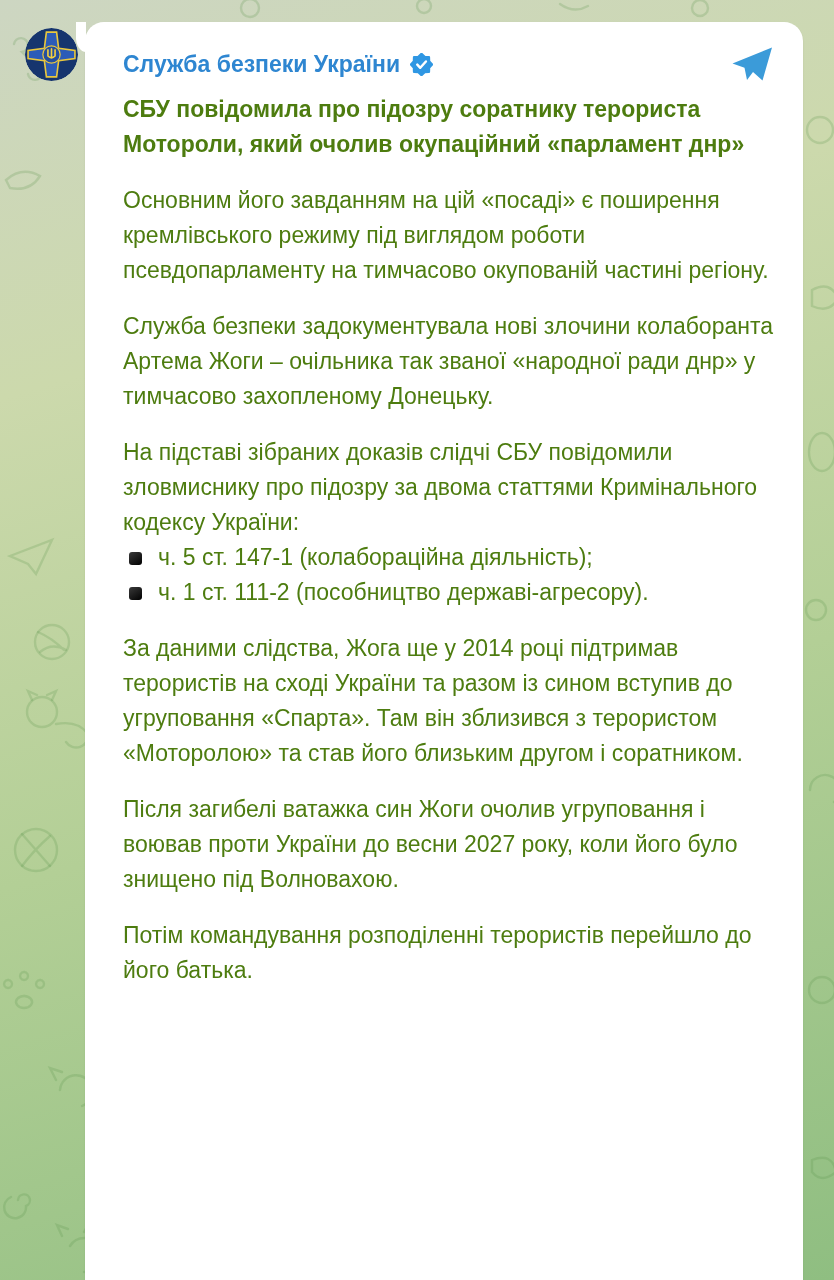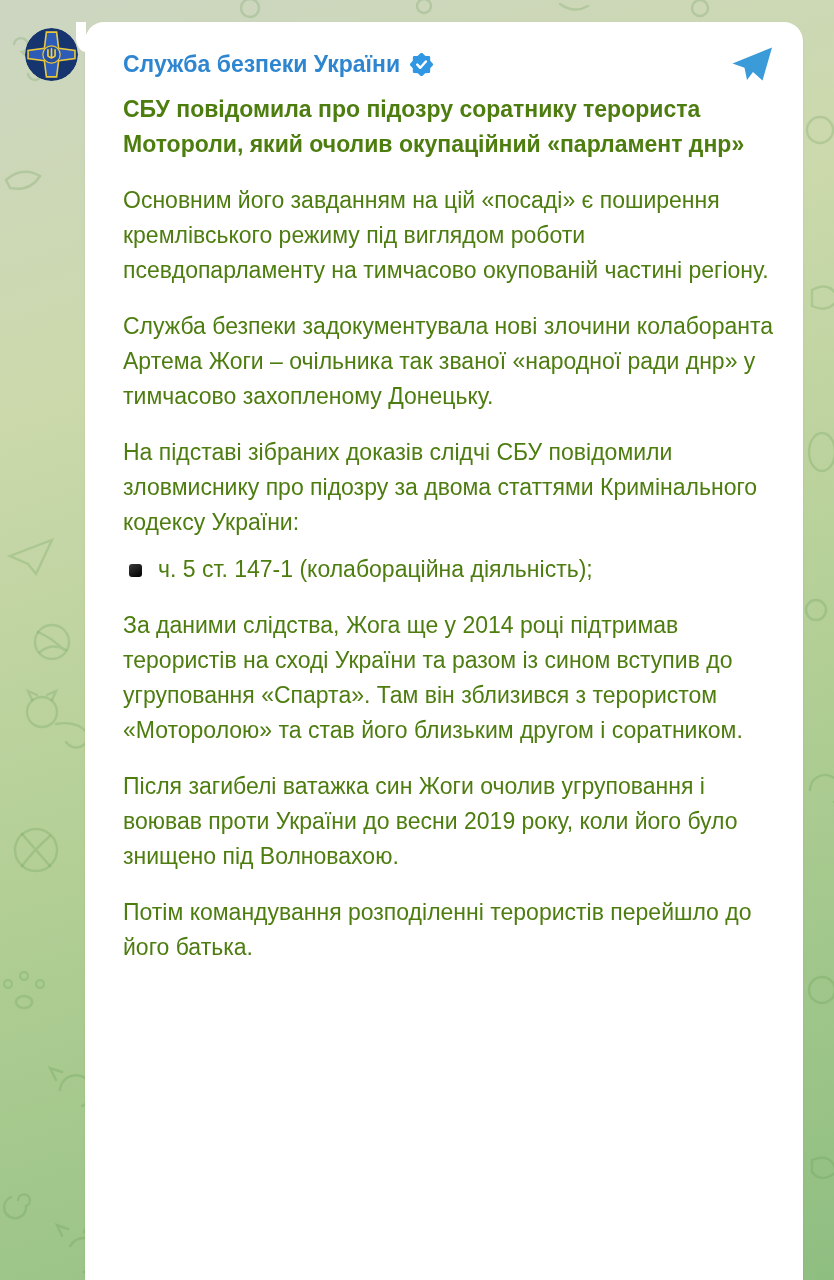--- a/index.html
+++ b/index.html
@@ -100,26 +100,29 @@
       <svg class="plane" viewBox="0 0 42 36">
         <path d="M41,1.5 L1.5,17.5 L13.5,21.8 L16,34 L22,26 L31.5,34.5 Z" fill="#3b9bd9"></path>
       </svg>
     </div>
 
     <div class="msg">
       <div class="headline">СБУ повідомила про підозру соратнику терориста Мотороли, який очолив окупаційний «парламент днр»</div>
 
       <div class="para">Основним його завданням на цій «посаді» є поширення кремлівського режиму під виглядом роботи псевдопарламенту на тимчасово окупованій частині регіону.</div>
       <div class="para">Служба безпеки задокументувала нові злочини колаборанта Артема Жоги – очільника так званої «народної ради днр» у тимчасово захопленому Донецьку.</div>
-      <div class="para" style="margin-bottom:12px">На підставі зібраних доказів слідчі СБУ повідомили зловмиснику про підозру за двома статтями Кримінального кодексу України:</div>
+      <div class="para" style="margin-bottom:0">На підставі зібраних доказів слідчі СБУ повідомили зловмиснику про підозру за двома статтями Кримінального кодексу України:</div>
 
       <div class="list">
         <div class="bullet-row">
           <span class="sq"></span><span>ч. 5 ст. 147-1 (колабораційна діяльність);</span>
         </div>
+        <div class="bullet-row">
+          <span class="sq"></span><span>ч. 1 ст. 111-2 (пособництво державі-агресору).</span>
+        </div>
       </div>
 
       <div class="para">За даними слідства, Жога ще у 2014 році підтримав терористів на сході України та разом із сином вступив до угруповання «Спарта». Там він зблизився з терористом «Моторолою» та став його близьким другом і соратником.</div>
-      <div class="para">Після загибелі ватажка син Жоги очолив угруповання і воював проти України до весни 2019 року, коли його було знищено під Волновахою.</div>
+      <div class="para">Після загибелі ватажка син Жоги очолив угруповання і воював проти України до весни 2027 року, коли його було знищено під Волновахою.</div>
       <div class="para">Потім командування розподіленні терористів перейшло до його батька.</div>
     </div>
   </div>
 </div>
 
 </body></html>

